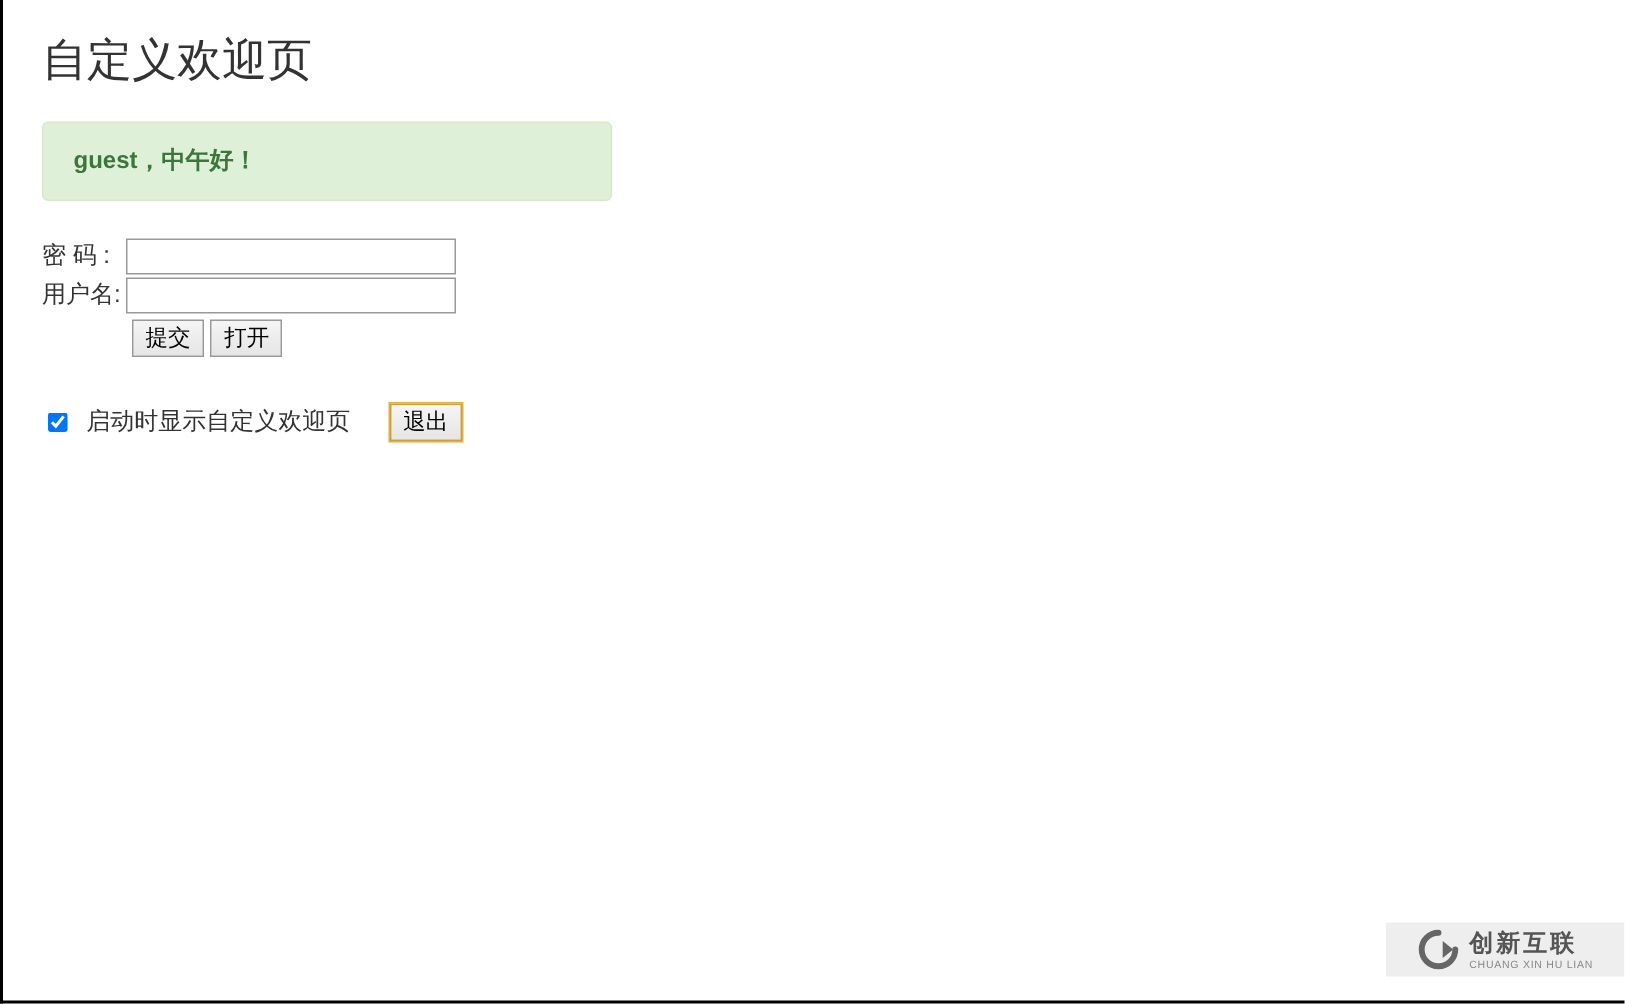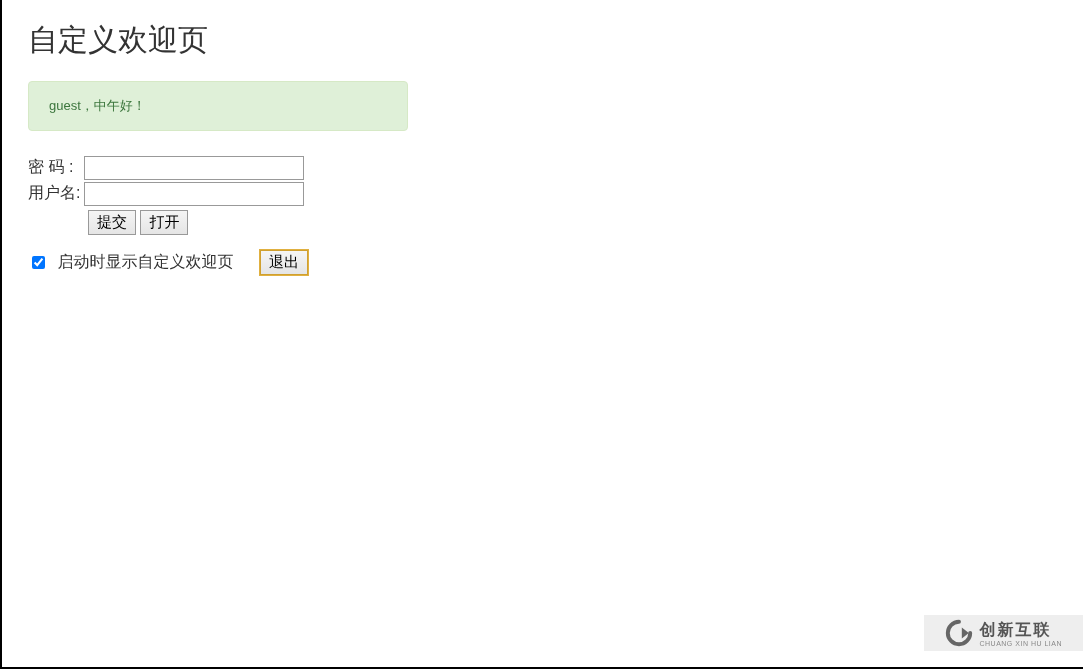--- a/index.html
+++ b/index.html
@@ -26,22 +26,23 @@
       margin: 10px 0 20px 0;
       color: #333;
     }
     .alert-success {
       background-color: #dff0d8;
       border: 1px solid #d6e9c6;
       color: #3c763d;
       padding: 15px 20px;
       border-radius: 4px;
       width: 380px;
-      font-size: 13px;
+      font-size: 16px;
       margin-bottom: 25px;
+      font-weight: bold;
     }
     .form-row {
       margin-bottom: 2px;
       font-size: 16px;
       color: #333;
     }
     .form-row label {
       display: inline-block;
       width: 56px;
       text-align: left;
@@ -65,21 +66,21 @@
       background: linear-gradient(#f5f5f5, #e5e5e5);
       border: 1px solid #999;
       padding: 2px 8px;
       font-size: 15px;
       cursor: pointer;
       font-family: inherit;
     }
     .checkbox-row {
       font-size: 16px;
       color: #333;
-      margin-top: 15px;
+      margin-top: 31px;
     }
     .checkbox-row input[type="checkbox"] {
       vertical-align: middle;
       margin-right: 8px;
     }
     .btn-exit {
       background: #efefef;
       background: linear-gradient(#f5f5f5, #e5e5e5);
       border: 1px solid #d0a030;
       outline: 1px solid #e0b040;

